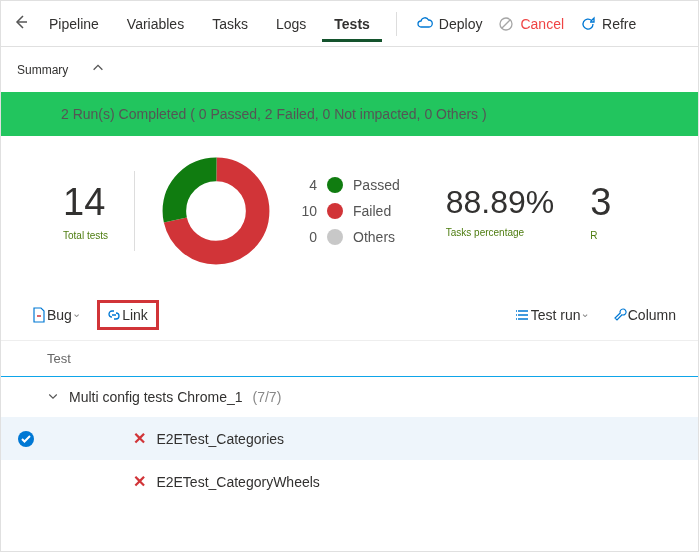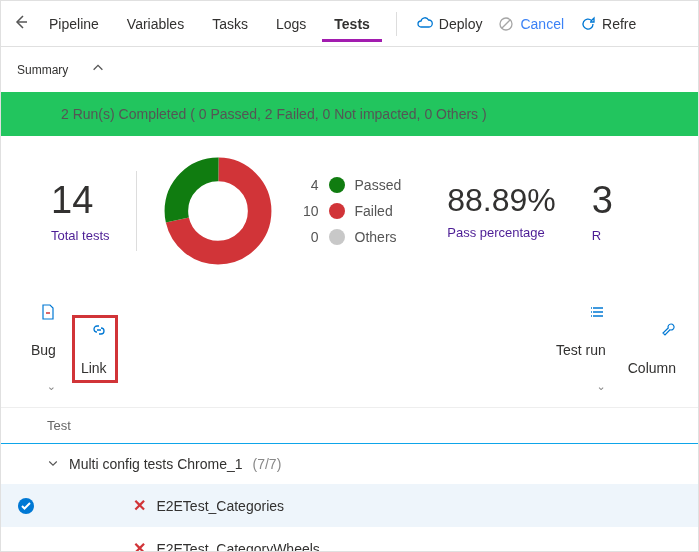--- a/index.html
+++ b/index.html
@@ -1,52 +1,52 @@
 <!DOCTYPE html>
 <html><head>
   <meta charset="utf-8">
   <style>
     * { box-sizing: border-box; margin: 0; padding: 0; }
     body { font-family: "Segoe UI", Arial, sans-serif; font-size: 14px; color: #323130; background: #fff; width: 699px; height: 552px; overflow: hidden; border: 1px solid #e0e0e0; }
     
     .topbar { display: flex; align-items: center; height: 46px; border-bottom: 1px solid #e0e0e0; padding: 9px 12px; gap: 4px; }
     .back-arrow { color: #555; margin-right: 4px; cursor: pointer; }
     .tab { padding: 10px 12px; color: #323130; cursor: pointer; }
-    .tab.active { font-weight: 600; border-bottom: 3px solid #a21caf; padding-bottom: 7px; }
+    .tab.active { font-weight: 600; border-bottom: 3px solid #14532d; padding-bottom: 7px; }
     .tab-divider { width: 1px; height: 24px; background: #ddd; margin: 0 10px; }
     .top-action { display: flex; align-items: center; gap: 6px; padding: 6px 6px; cursor: pointer; color: #323130; }
-    .top-action.disabled { color: #3b82f6; cursor: default; }
+    .top-action.disabled { color: #ef4444; cursor: default; }
     .top-action svg { width: 16px; height: 16px; }
     
     .summary-section { padding: 14px 16px; }
     .summary-title { font-size: 12px; color: #323130; display: flex; align-items: center; gap: 23px; cursor: pointer; }
     .summary-title .chev { color: #555; }
     
     .status-bar { background: #22c55e; color: #555; padding: 14px 16px 14px 60px; font-size: 14px; }
     
-    .stats-area { display: flex; align-items: center; padding: 20px 16px 24px 50px; gap: 26px; }
+    .stats-area { display: flex; align-items: center; padding: 20px 16px 24px 50px; gap: 26px; margin-left: 12px; }
     .total-block { text-align: left; }
     .big-num { font-size: 38px; font-weight: 300; color: #323130; }
-    .sub-label { font-size: 13px; color: #4c1d95; margin-top: 6px; }
+    .sub-label { font-size: 10px; color: #4d7c0f; margin-top: 6px; }
     .stats-divider { width: 1px; height: 80px; background: #ddd; }
     
     .donut { width: 110px; height: 110px; }
     
     .legend { display: flex; flex-direction: column; gap: 10px; }
     .legend-row { display: flex; align-items: center; gap: 10px; font-size: 14px; color: #555; }
     .legend-count { width: 20px; text-align: right; }
     .legend-swatch { width: 16px; height: 16px; border-radius: 50%; }
     
     .pass-block { margin-left: 20px; }
     .pass-pct { font-size: 32px; font-weight: 300; color: #323130; }
     
     .edge-block { margin-left: 10px; }
     
     .toolbar { display: flex; align-items: center; padding: 10px 16px 10px 24px; border-bottom: 1px solid #eee; gap: 10px; }
-    .tb-btn { display: flex; align-items: flex-end; gap: 22px; padding: 4px 6px; cursor: pointer; color: #323130; flex-direction: column; }
+    .tb-btn { display: flex; align-items: flex-start; gap: 0; padding: 4px 6px; cursor: pointer; color: #323130; }
     .tb-btn svg { width: 16px; height: 16px; }
     .tb-chev { color: #888; font-size: 11px; }
     .highlight-box { border: 3px solid #d13438; padding: 2px 8px 2px 6px; display: flex; align-items: center; gap: 6px; }
     .spacer { flex: 1; }
     
     .list-header { padding: 10px 0 10px 46px; color: #666; font-size: 13px; border-bottom: 1px solid #0ea5e9; }
     
     .group-row { display: flex; align-items: flex-end; padding: 12px 16px 12px 46px; gap: 10px; cursor: pointer; }
     .group-count { color: #888; }
     
@@ -129,21 +129,21 @@
       <span>Failed</span>
     </div>
     <div class="legend-row">
       <span class="legend-count">0</span>
       <span class="legend-swatch" style="background:#c8c8c8"></span>
       <span>Others</span>
     </div>
   </div>
   <div class="pass-block">
     <div class="pass-pct">88.89%</div>
-    <div class="sub-label">Pass percentage</div>
+    <div class="sub-label">Tasks percentage</div>
   </div>
   <div class="edge-block">
     <div class="big-num">3</div>
     <div class="sub-label">R</div>
   </div>
 </div>
 
 <div class="toolbar">
   <div class="tb-btn">
     <svg viewBox="0 0 16 16">

